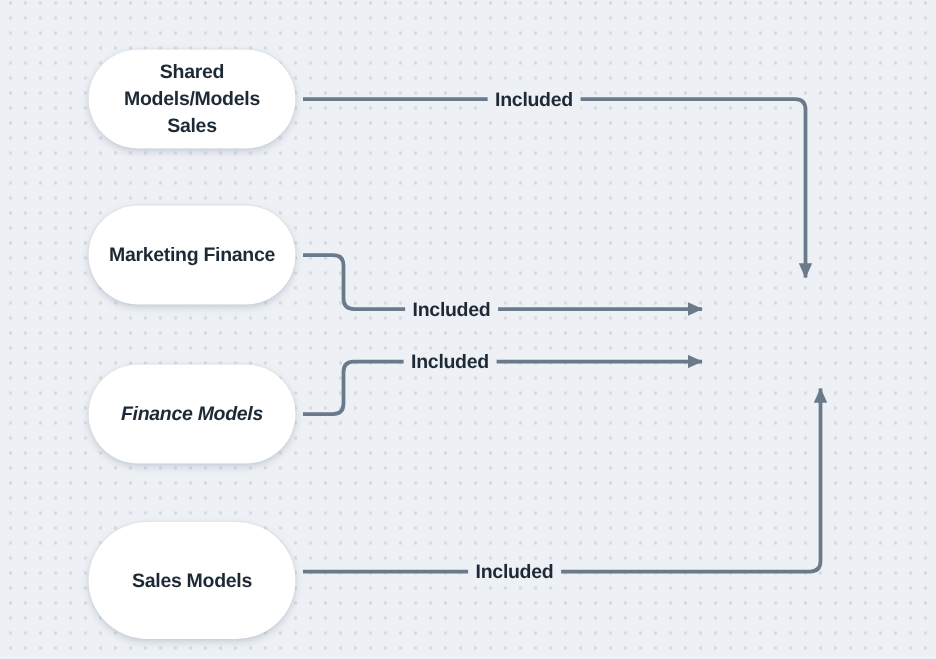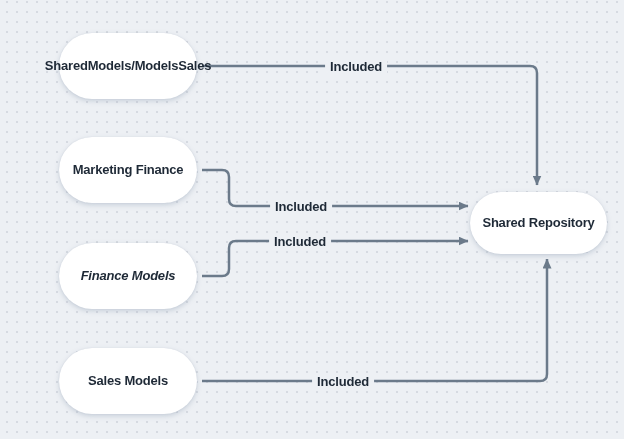--- a/index.html
+++ b/index.html
@@ -30,21 +30,21 @@
   .edge{
     fill:none;
     stroke:var(--edge);
     stroke-width:2.5;
     stroke-linejoin:round;
   }
   .node{
     position:absolute;
     background:var(--node-fill);
     border-radius:40px;
-    display:flex;flex-direction:row;
+    display:flex;flex-direction:column;
     align-items:center;justify-content:center;
     text-align:left;
     color:var(--text);
     font-size:13px;font-weight:600;
     line-height:18px;
     letter-spacing:-0.2px;
     box-shadow:0 2px 5px rgba(130,145,168,0.35),0 0 1px rgba(130,145,168,0.25);
   }
   .node span{display:block;}
   .edge-label{
@@ -55,21 +55,21 @@
     font-size:13px;font-weight:600;
     letter-spacing:-0.2px;
     line-height:15px;
     padding:0 5px;
     white-space:nowrap;
   }
   
   #n-shared-models{left:59px;top:33px;width:138px;height:66px;}
   #n-marketing{left:59px;top:137px;width:138px;height:66px;}
   #n-finance{left:59px;top:243px;width:138px;height:66px;font-style:italic;}
-  #n-sales{left:59px;top:348px;width:138px;height:66px;}
+  #n-sales{left:59px;top:348px;width:138px;height:78px;}
   #n-repository{left:470px;top:192px;width:137px;height:62px;border-radius:31px;}
   
   #el-0{left:356px;top:66px;}
   #el-1{left:301px;top:206px;}
   #el-2{left:300px;top:241px;}
   #el-3{left:343px;top:381px;}
 </style>
 </head>
 <body>
 
@@ -98,22 +98,19 @@
   </div>
 
   <div class="node" id="n-finance">
     <span>Finance Models</span>
   </div>
 
   <div class="node" id="n-sales">
     <span>Sales Models</span>
   </div>
 
-  <div class="node" id="n-repository">
-    <span>Shared Repository</span>
-  </div>
 
   <div class="edge-label" id="el-0">Included</div>
   <div class="edge-label" id="el-1">Included</div>
   <div class="edge-label" id="el-2">Included</div>
   <div class="edge-label" id="el-3">Included</div>
 
 </div>
 
 </body></html>

